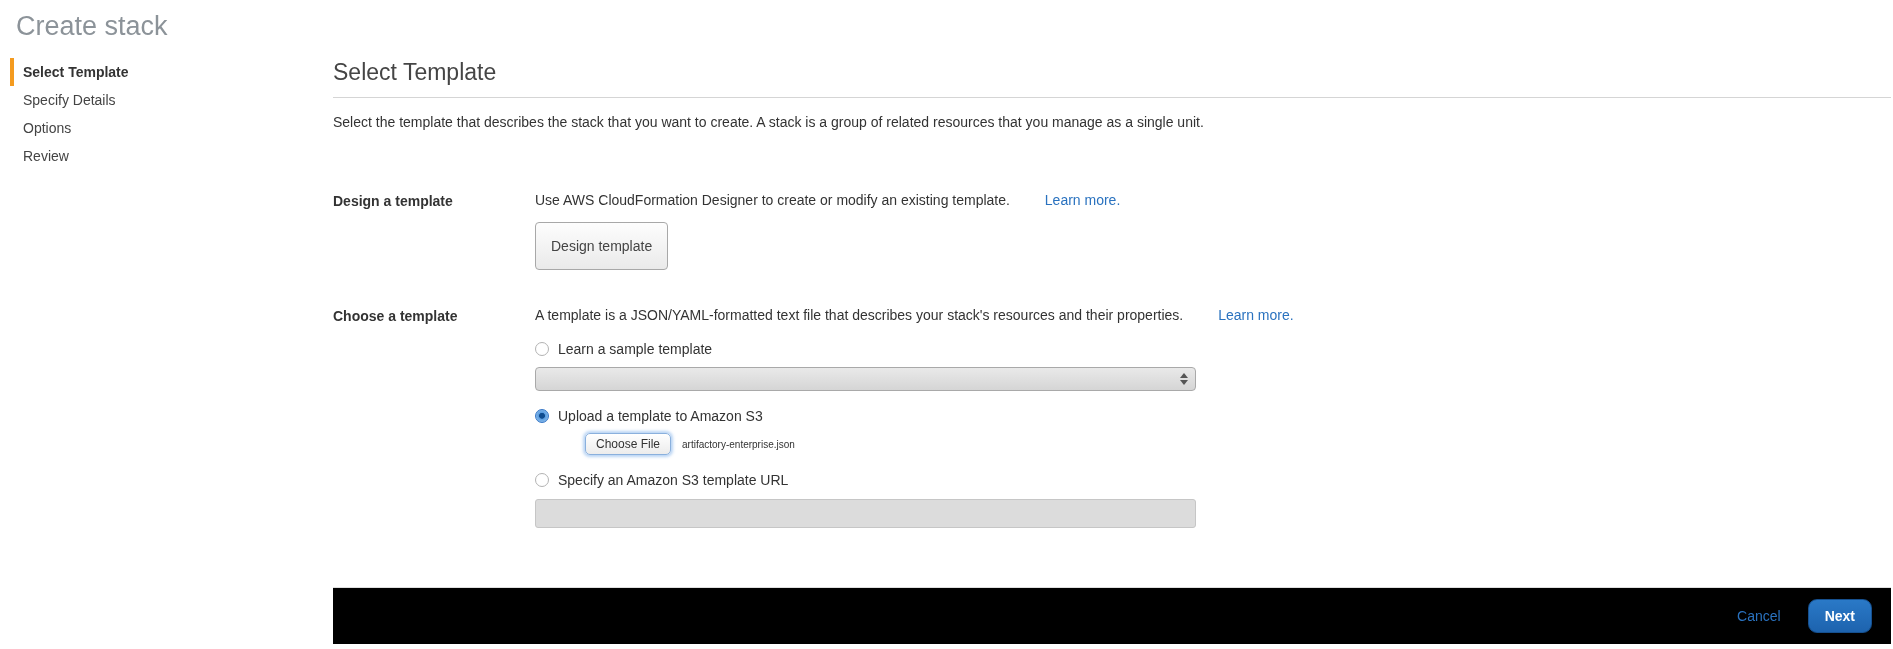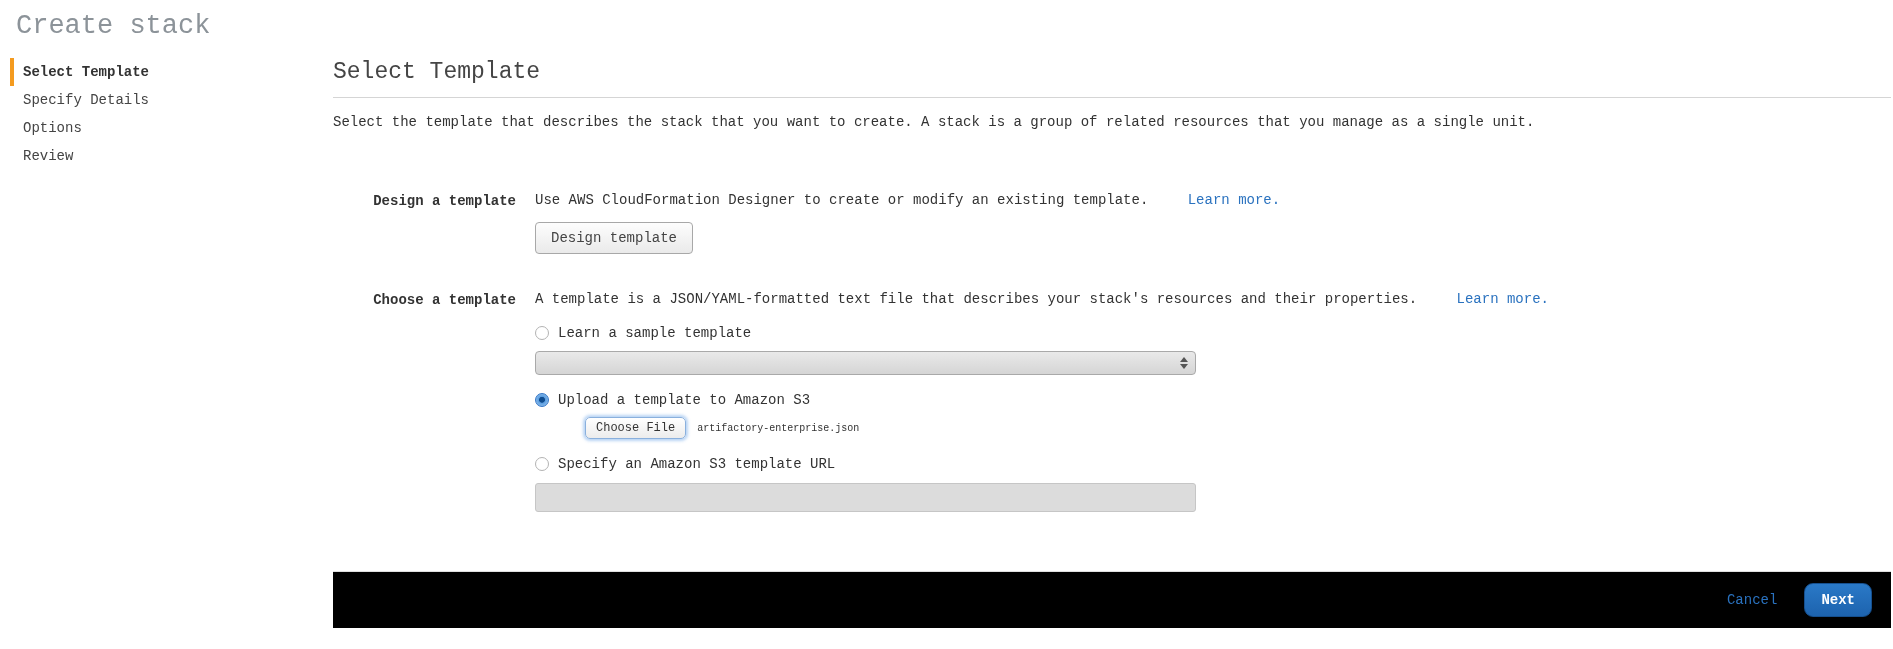--- a/index.html
+++ b/index.html
@@ -1,15 +1,15 @@
 <!DOCTYPE html>
 <html><head>
 <meta charset="utf-8">
 <style>
-  * { box-sizing: border-box; font-family: Liberation Mono, monospace; }
+  * { box-sizing: border-box; }
   html, body { margin: 0; padding: 0; }
   body {
     width: 1893px; height: 649px;
     background: #ffffff;
     font-family: "Liberation Sans", "DejaVu Sans", sans-serif;
     color: #333;
     overflow: hidden;
   }
   .page-title {
     font-size: 27px; font-weight: 400; color: #8c9399;
@@ -29,30 +29,30 @@
   
   .main { flex: 1; padding-right: 2px; }
   .heading { font-size: 23px; font-weight: 400; color: #454545; margin: 6px 0 0 0; line-height: 28px; }
   .divider { border: none; border-top: 1px solid #d5d5d5; margin: 11px 0 0 0; }
   .page-desc { font-size: 14px; margin-top: 15px; color: #333; line-height: 18px; }
 
   .form-row { display: flex; }
   .row-design { margin-top: 61px; }
   .row-choose { margin-top: 37px; }
   .row-label {
-    flex: 0 0 183px; width: 183px; text-align: right;
+    flex: 0 0 183px; width: 183px; text-align: left;
     font-size: 14px; font-weight: bold; color: #333; padding-top: 1px;
   }
   .row-content { margin-left: 19px; flex: 1; font-size: 14px; }
   .inline-desc { font-size: 14px; color: #333; line-height: 17px; }
   .link { color: #2a72bf; text-decoration: none; cursor: pointer; padding-left: 31px; }
 
   .btn-default {
     display: inline-block; margin-top: 13px;
-    padding: 7px 15px; font-size: 14px; color: #444;
+    padding: 15px 15px; font-size: 14px; color: #444;
     background: linear-gradient(#fdfdfd, #eaeaea);
     border: 1px solid #a8a8a8; border-radius: 4px; cursor: pointer;
   }
 
   .radio-row { display: flex; align-items: center; margin-top: 17px; }
   .radio {
     width: 14px; height: 14px; border-radius: 50%;
     border: 1px solid #b3b3b3; background: #fff; margin-right: 9px; flex: 0 0 14px;
     cursor: pointer;
   }

